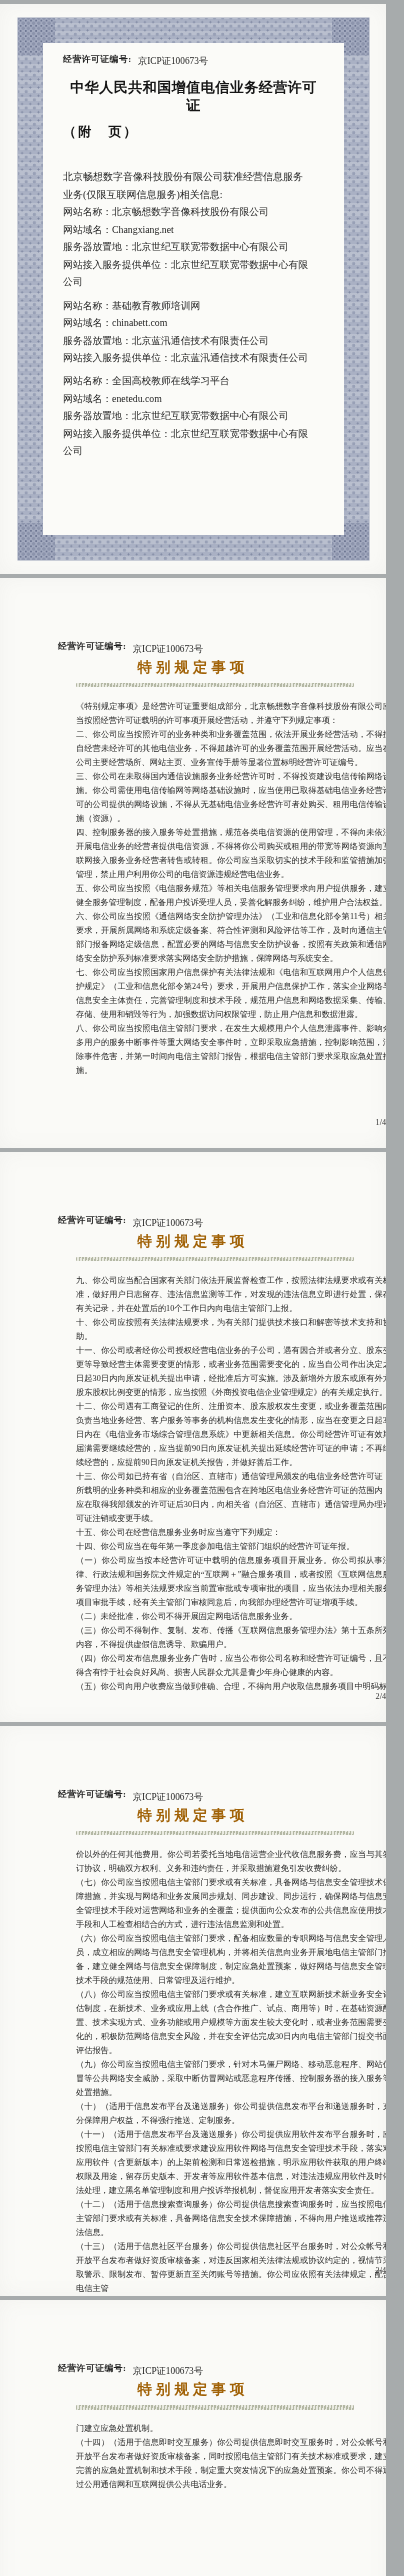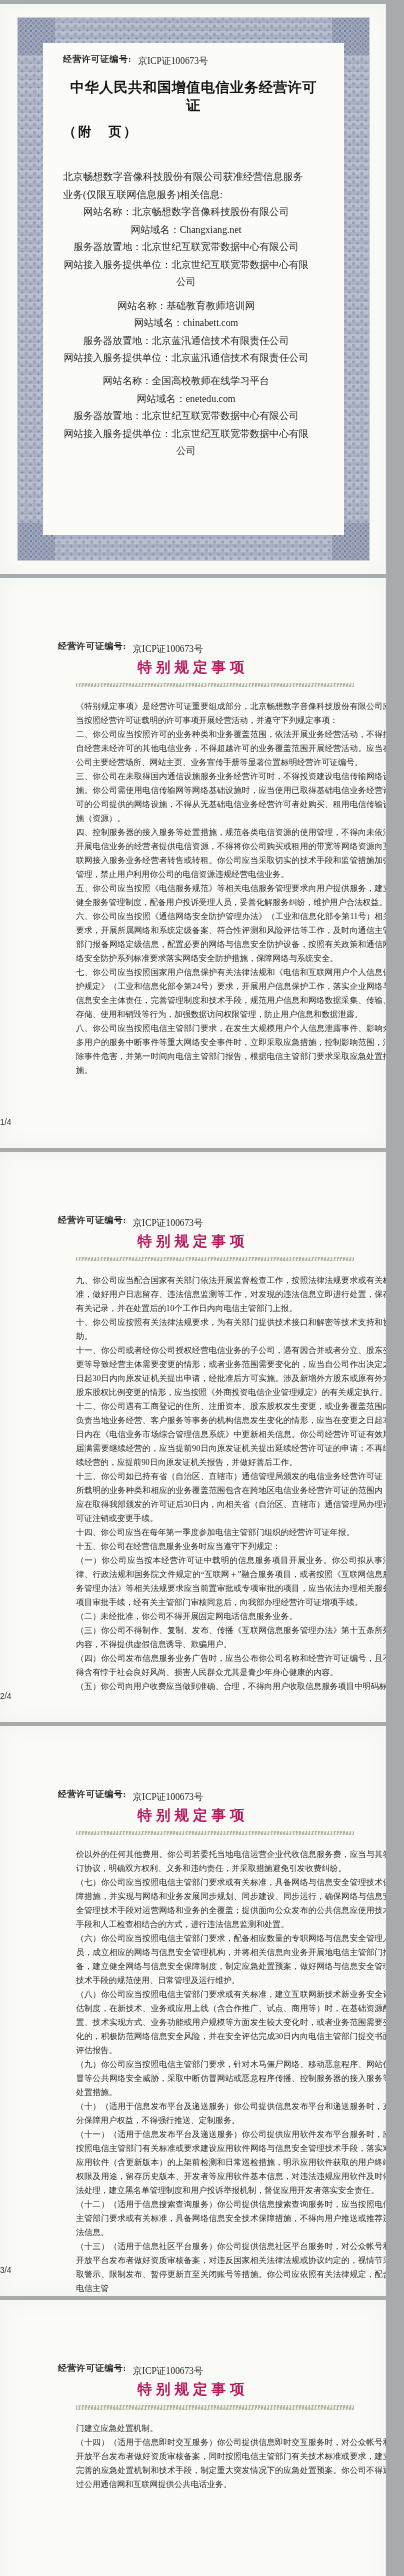--- a/index.html
+++ b/index.html
@@ -57,45 +57,45 @@
   }
   .cert-sub{
     margin:8.2px 0 0;
     font-size:13px;font-weight:bold;letter-spacing:2.1px;color:#151515;
   }
   .intro{
     margin:27px 0 0;width:246px;
     font-size:10px;line-height:17.5px;color:#1d1d1d;
   }
   .site{margin:0 0 5.7px;}
-  .site-row{margin:0;width:246px;font-size:9.8px;line-height:17.5px;color:#1d1d1d;text-align:center;}
+  .site-row{margin:0;width:246px;font-size:9.8px;line-height:17.5px;color:#1d1d1d;}
   .site-row .val{}
 
   
   .prov{padding:0;}
   .prov-lic{position:absolute;left:58px;top:62px;}
   .prov-title{
     position:absolute;left:0;right:0;top:80px;margin:0;
-    text-align:center;font-size:14.4px;font-weight:bold;letter-spacing:4.1px;color:#be185d;
+    text-align:center;font-size:14.4px;font-weight:bold;letter-spacing:4.1px;color:#a16207;
   }
   .wave{
     position:absolute;left:76px;top:105px;width:278px;height:4.1px;
     background:repeating-linear-gradient(100deg,#b4b8a5 0 1.5px,#e9eae1 1.5px 3.1px);
     border-radius:1px;
   }
   .prov-body{
     position:absolute;left:76px;top:122px;width:315px;
     font-size:8.2px;line-height:14px;color:#262626;
     text-align:justify;
   }
   .prov-body p{margin:0;}
   .pagenum{
     position:absolute;left:0;right:0;bottom:21.6px;
-    text-align:left;font-size:8.2px;color:#333;
-    font-family:Liberation Sans, sans-serif;
+    text-align:right;font-size:8.2px;color:#333;
+    font-family:Liberation Serif, serif;
   }
 </style>
 </head>
 <body>
 
 <div class="stack">
 
   <section class="page page1">
     <div class="frame">
       <div class="corner tl"></div>
@@ -163,22 +163,22 @@
       <span class="num p-num">京ICP证100673号</span>
     </div>
     <h2 class="prov-title p-title">特别规定事项</h2>
     <div class="wave"></div>
     <div class="prov-body p-body">
           <p>九、你公司应当配合国家有关部门依法开展监督检查工作，按照法律法规要求或有关标准，做好用户日志留存、违法信息监测等工作，对发现的违法信息立即进行处置，保存有关记录，并在处置后的10个工作日内向电信主管部门上报。</p>
           <p>十、你公司应按照有关法律法规要求，为有关部门提供技术接口和解密等技术支持和协助。</p>
           <p>十一、你公司或者经你公司授权经营电信业务的子公司，遇有因合并或者分立、股东变更等导致经营主体需要变更的情形，或者业务范围需要变化的，应当自公司作出决定之日起30日内向原发证机关提出申请，经批准后方可实施。涉及新增外方股东或原有外方股东股权比例变更的情形，应当按照《外商投资电信企业管理规定》的有关规定执行。</p>
           <p>十二、你公司遇有工商登记的住所、注册资本、股东股权发生变更，或业务覆盖范围内负责当地业务经营、客户服务等事务的机构信息发生变化的情形，应当在变更之日起30日内在《电信业务市场综合管理信息系统》中更新相关信息。你公司经营许可证有效期届满需要继续经营的，应当提前90日向原发证机关提出延续经营许可证的申请；不再继续经营的，应提前90日向原发证机关报告，并做好善后工作。</p>
           <p>十三、你公司如已持有省（自治区、直辖市）通信管理局颁发的电信业务经营许可证，所载明的业务种类和相应的业务覆盖范围包含在跨地区电信业务经营许可证的范围内，应在取得我部颁发的许可证后30日内，向相关省（自治区、直辖市）通信管理局办理许可证注销或变更手续。</p>
+          <p>十五、你公司在经营信息服务业务时应当遵守下列规定：</p>
           <p>十四、你公司应当在每年第一季度参加电信主管部门组织的经营许可证年报。</p>
-          <p>十五、你公司在经营信息服务业务时应当遵守下列规定：</p>
           <p>（一）你公司应当按本经营许可证中载明的信息服务项目开展业务。你公司拟从事法律、行政法规和国务院文件规定的“互联网＋”融合服务项目，或者按照《互联网信息服务管理办法》等相关法规要求应当前置审批或专项审批的项目，应当依法办理相关服务项目审批手续，经有关主管部门审核同意后，向我部办理经营许可证增项手续。</p>
           <p>（二）未经批准，你公司不得开展固定网电话信息服务业务。</p>
           <p>（三）你公司不得制作、复制、发布、传播《互联网信息服务管理办法》第十五条所列内容，不得提供虚假信息诱导、欺骗用户。</p>
           <p>（四）你公司发布信息服务业务广告时，应当公布你公司名称和经营许可证编号，且不得含有悖于社会良好风尚、损害人民群众尤其是青少年身心健康的内容。</p>
           <p>（五）你公司向用户收费应当做到准确、合理，不得向用户收取信息服务项目中明码标</p>
         </div>
     <div class="pagenum p-num-foot">2/4</div>
   </section>
 
   <section class="page prov">

